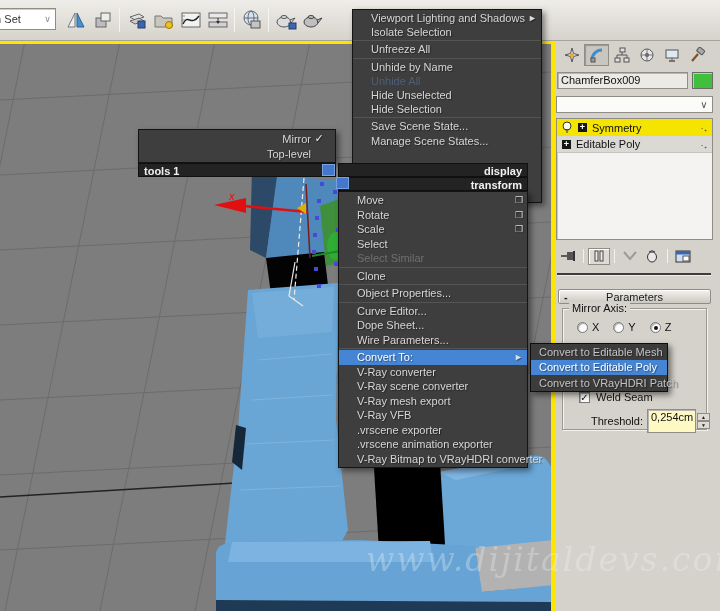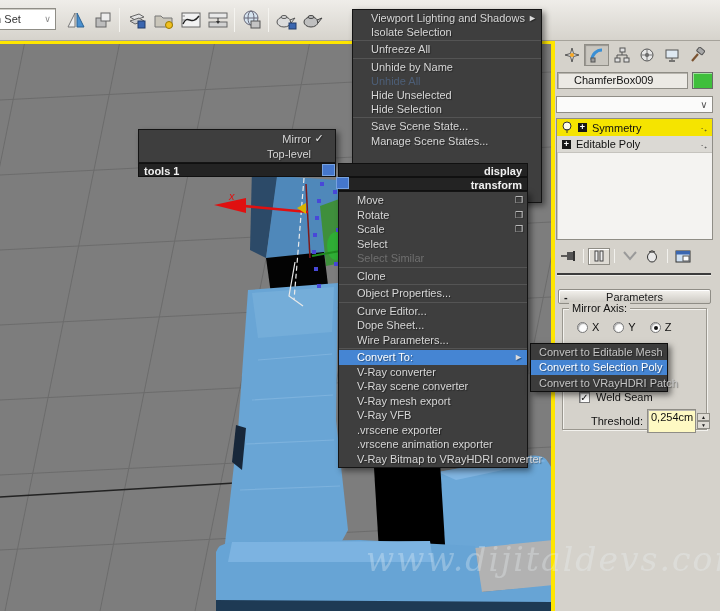--- a/index.html
+++ b/index.html
@@ -59,21 +59,21 @@
 
   
   #panel { position:absolute; left:555px; top:41px; width:165px; height:570px; background:#d5d2cb; }
   #tabs { position:absolute; left:4px; top:3px; display:flex; }
   .tab { width:25px; height:22px; display:flex; align-items:center; justify-content:center;
          border:1px solid transparent; }
   .tab.active { background:#c9c6bf; border:1px solid #8f8d86;
                 box-shadow:inset 1px 1px 1px rgba(0,0,0,0.25); }
   #namefield { position:absolute; left:2px; top:31px; width:131px; height:17px; background:#eceae5;
                border:1px solid #8f8d86; box-shadow:inset 1px 1px 0 #b8b5ae;
-               font-size:11px; color:#111; line-height:15px; padding-left:16px; }
+               font-size:11px; color:#111; line-height:15px; padding-left:3px; }
   #swatch { position:absolute; left:137px; top:31px; width:21px; height:17px;
             border:1px solid #6a6a6a; box-shadow:inset 1px 1px 0 #9fe09c; }
   #modlist { position:absolute; left:1px; top:55px; width:157px; height:17px; background:#fbfbfa;
              border:1px solid #8f8d86; display:flex; font-size:11px; color:#111; align-items:center; }
   #modlist .mval { flex:1; padding-left:18px;margin-top:37px; }
   #modlist .marr { width:16px; text-align:center; color:#555; font-size:10px; }
   #stack { position:absolute; left:1px; top:77px; width:157px; height:122px; background:#f4f3f1;
            border:1px solid #8f8d86; box-shadow:inset 1px 1px 0 #c9c7c1; }
   .srow { height:17px; display:flex; align-items:center; font-size:11px; color:#101010; }
   .srow.sel { background:#f5e400; }
@@ -523,20 +523,20 @@
   <div class="qitem">
     <span class="ql">V-Ray Bitmap to VRayHDRI converter</span>
   </div>
 </div>
 
 <div id="submenu">
   <div class="qitem">
     <span class="ql">Convert to Editable Mesh</span>
   </div>
   <div class="qitem hl">
-    <span class="ql">Convert to Selection Poly</span>
+    <span class="ql">Convert to Editable Poly</span>
   </div>
   <div class="qitem">
     <span class="ql">Convert to VRayHDRI Patch</span>
   </div>
 </div>
 
 <div id="watermark">www.dijitaldevs.com</div>
 
 </body></html>

